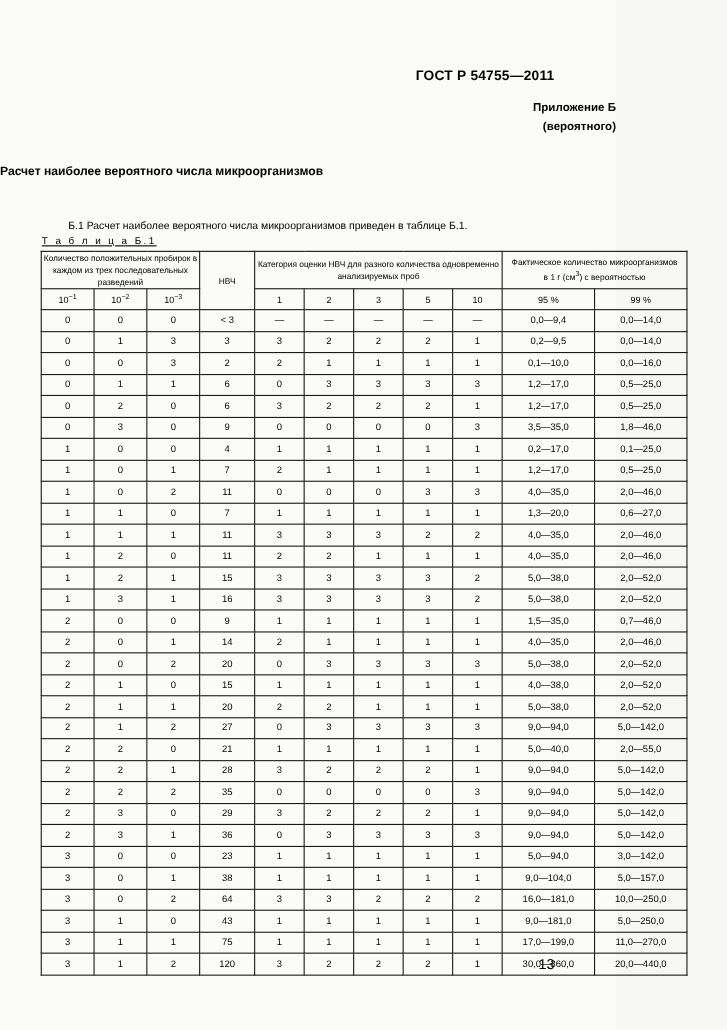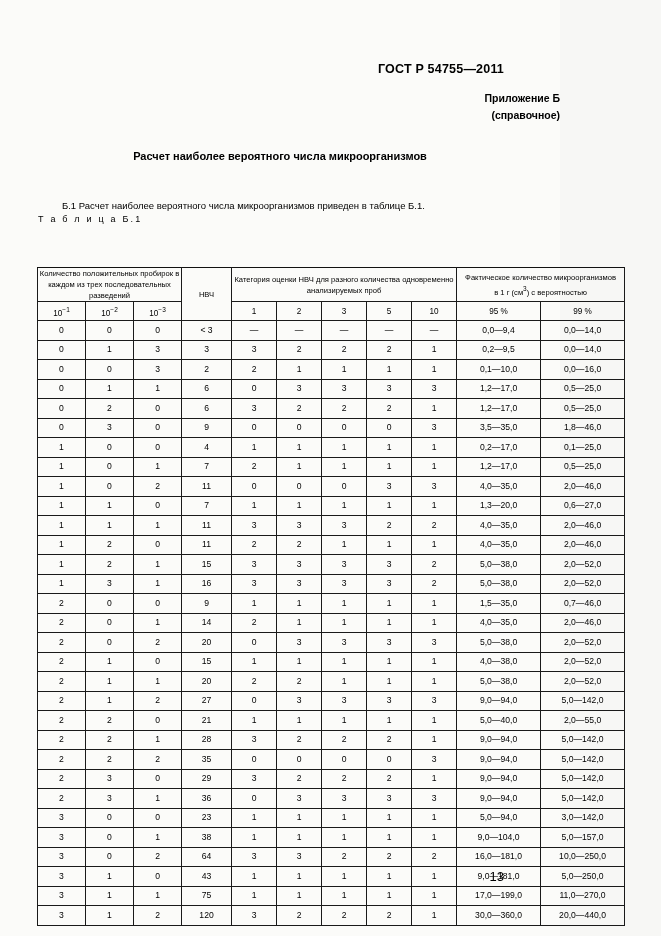--- a/index.html
+++ b/index.html
@@ -37,46 +37,45 @@
     top: 90px;
     text-align: right;
     font-size: 10.5px;
     font-weight: bold;
     line-height: 17px;
   }
   .main-title {
     position: absolute;
     left: 0; right: 0;
     top: 150px;
-    text-align: center;
     font-size: 11px;
     font-weight: bold;
   }
   .intro-para {
     position: absolute;
     left: 62px;
     top: 200px;
     font-size: 9.5px;
   }
   .table-caption {
     position: absolute;
     left: 38px;
     top: 214px;
     font-size: 9px;
     letter-spacing: 2.2px;
+    text-decoration: underline;
   }
   table.main-table {
     position: absolute;
     left: 37px;
     top: 228px;
     width: 587px;
     border-collapse: collapse;
     table-layout: fixed;
     font-size: 8.5px;
-    margin-top: 39px;
   }
   table.main-table td,
   table.main-table th {
     border: 1px solid #1a1a1a;
     text-align: center;
     vertical-align: middle;
     font-weight: normal;
     padding: 0;
     line-height: 11px;
   }
@@ -104,21 +103,21 @@
 </style>
 </head>
 <body>
 
 <div class="page">
 
   <div class="doc-header">ГОСТ Р 54755—2011</div>
 
   <div class="appendix-block">
     <div>Приложение Б</div>
-    <div>(справочное)</div>
+    <div>(вероятного)</div>
   </div>
 
   <div class="main-title">Расчет наиболее вероятного числа микроорганизмов</div>
 
   <div class="intro-para">Б.1  Расчет наиболее вероятного числа микроорганизмов приведен в таблице Б.1.</div>
 
   <div class="table-caption">Т а б л и ц а  Б.1</div>
 
   <table class="main-table">
     <colgroup>

